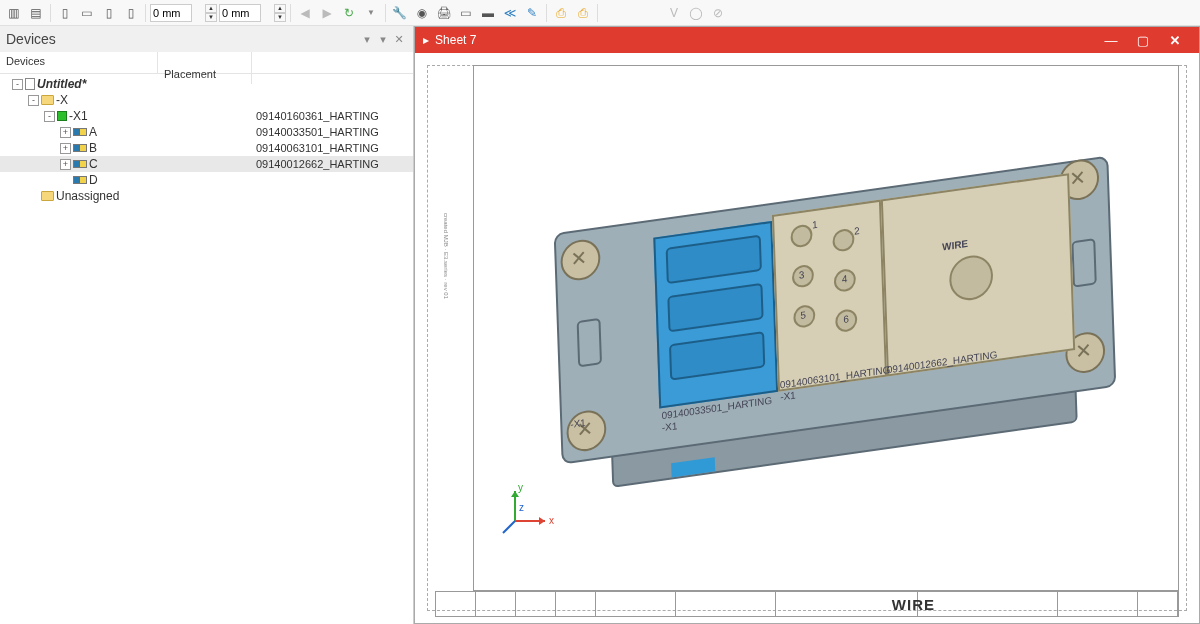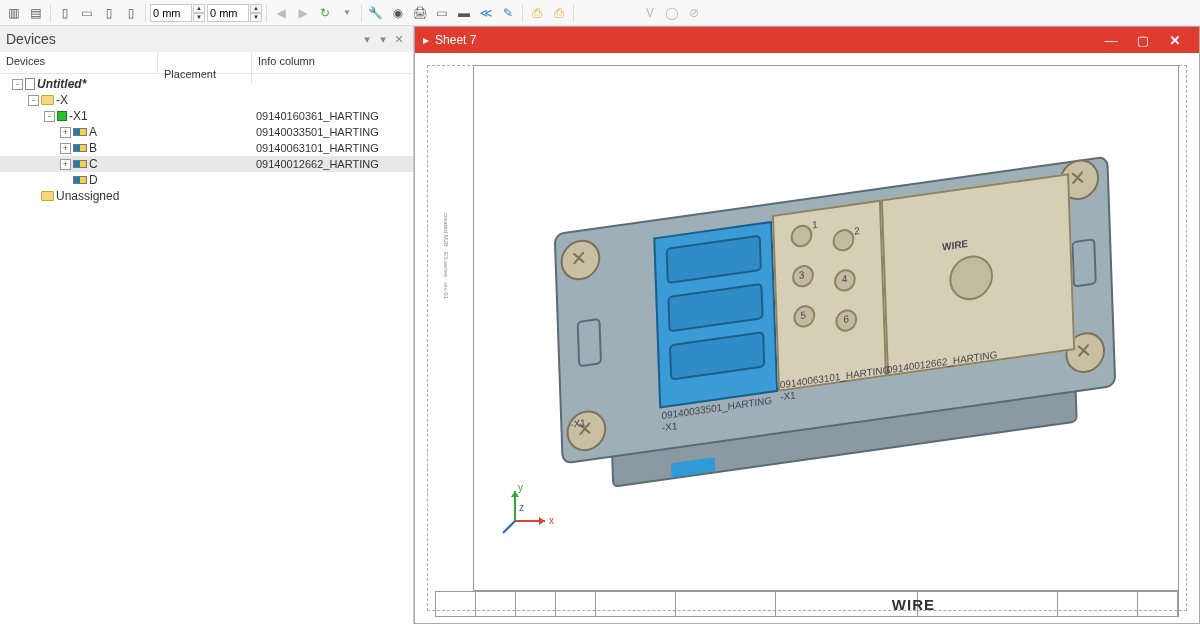--- a/index.html
+++ b/index.html
@@ -2,21 +2,21 @@
 <html><head>
 <meta charset="utf-8">
 <style>
   * { box-sizing: border-box; margin: 0; padding: 0; font-family: "Segoe UI", Tahoma, sans-serif; }
   body { width: 1200px; height: 624px; background: #fff; overflow: hidden; font-size: 12px; color: #333; }
 
   
   .toolbar { height: 26px; background: #f8f8f8; display: flex; align-items: center; gap: 2px; padding: 0 4px; border-bottom: 1px solid #e0e0e0; }
   .tb-btn { width: 20px; height: 20px; display: flex; align-items: center; justify-content: center; color: #555; cursor: pointer; }
   .tb-sep { width: 1px; height: 18px; background: #ddd; margin: 0 2px; }
-  .tb-spin { display: flex; align-items: center; gap: 1px; }
+  .tb-spin { display: flex; align-items: center; gap: 13px; }
   .tb-spin input { width: 42px; height: 18px; font-size: 11px; border: 1px solid #ccc; padding: 0 2px; }
   .tb-spin .arrows { display: flex; flex-direction: column; }
   .tb-spin .arrows span { font-size: 6px; line-height: 7px; border: 1px solid #ccc; width: 12px; text-align: center; cursor: pointer; }
 
   .main { display: flex; height: calc(624px - 26px); }
 
   
   .devices { width: 414px; border-right: 1px solid #ccc; display: flex; flex-direction: column; background:#fff;}
   .pnl-title { height: 26px; background: #f0f0f0; display: flex; align-items: center; padding: 0 6px; font-size: 14px; color: #444; }
   .pnl-title .grow { flex: 1; }
@@ -126,21 +126,20 @@
   <div class="devices">
     <div class="pnl-title">
       <span class="grow">Devices</span>
       <span class="icon">▾</span>
       <span class="icon">▾</span>
       <span class="icon">✕</span>
     </div>
     <div class="cols">
       <div class="col-dev">Devices</div>
       <div class="col-pla">Placement</div>
-      <div class="col-inf">Info column</div>
     </div>
     <div class="tree" id="tree">
         <div class="row">
           <div class="cell-dev" style="--ind: 12px;">
             <span class="toggler">-</span>
             <span class="ficon doc"></span>
             <span class="bold">Untitled*</span>
           </div>
           <div class="cell-pla"></div>
           <div class="cell-inf"></div>

